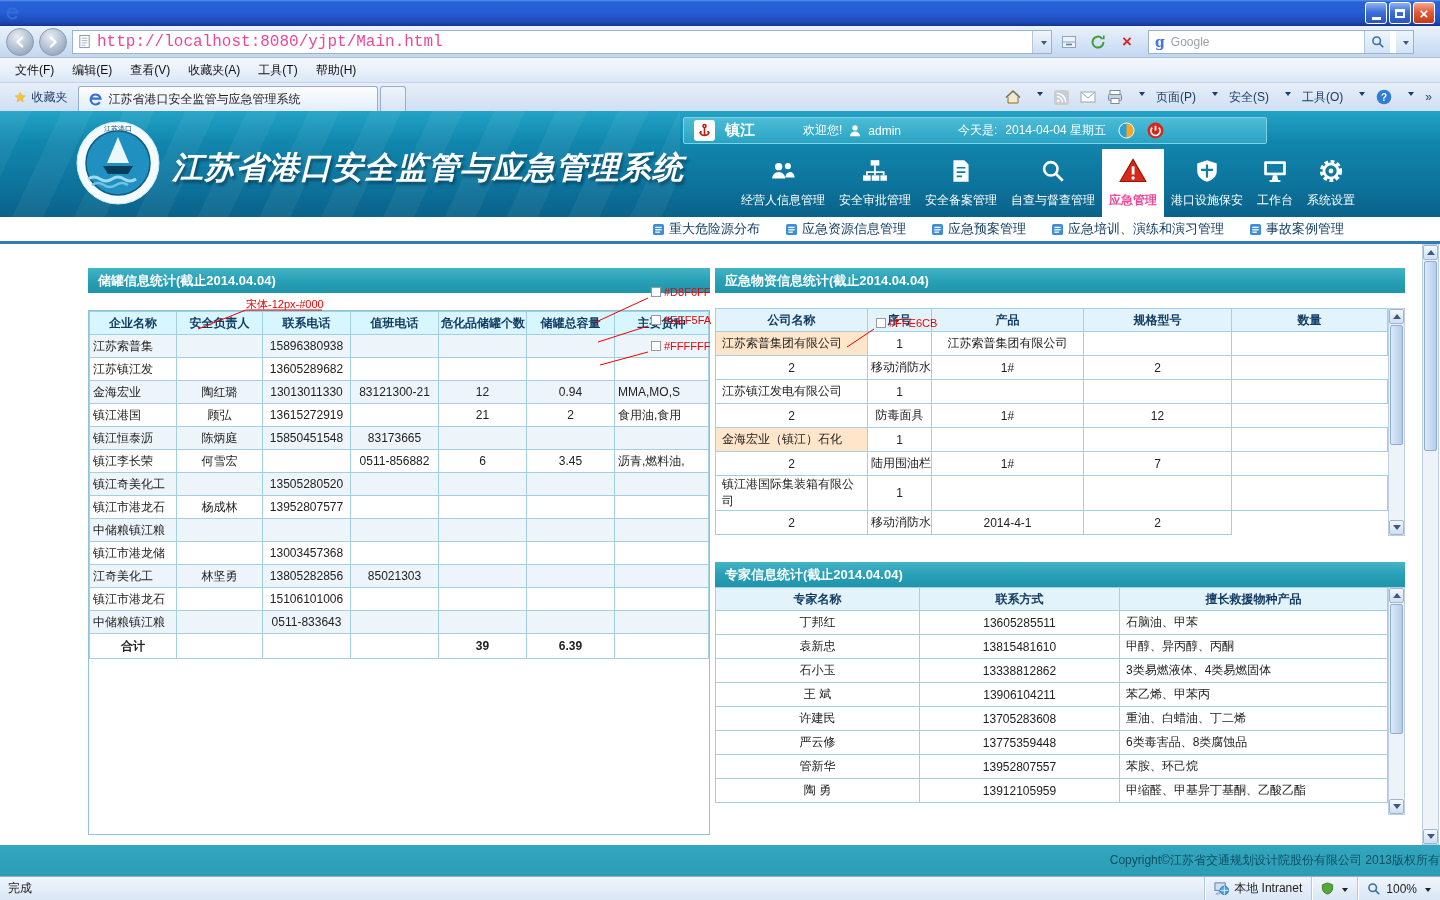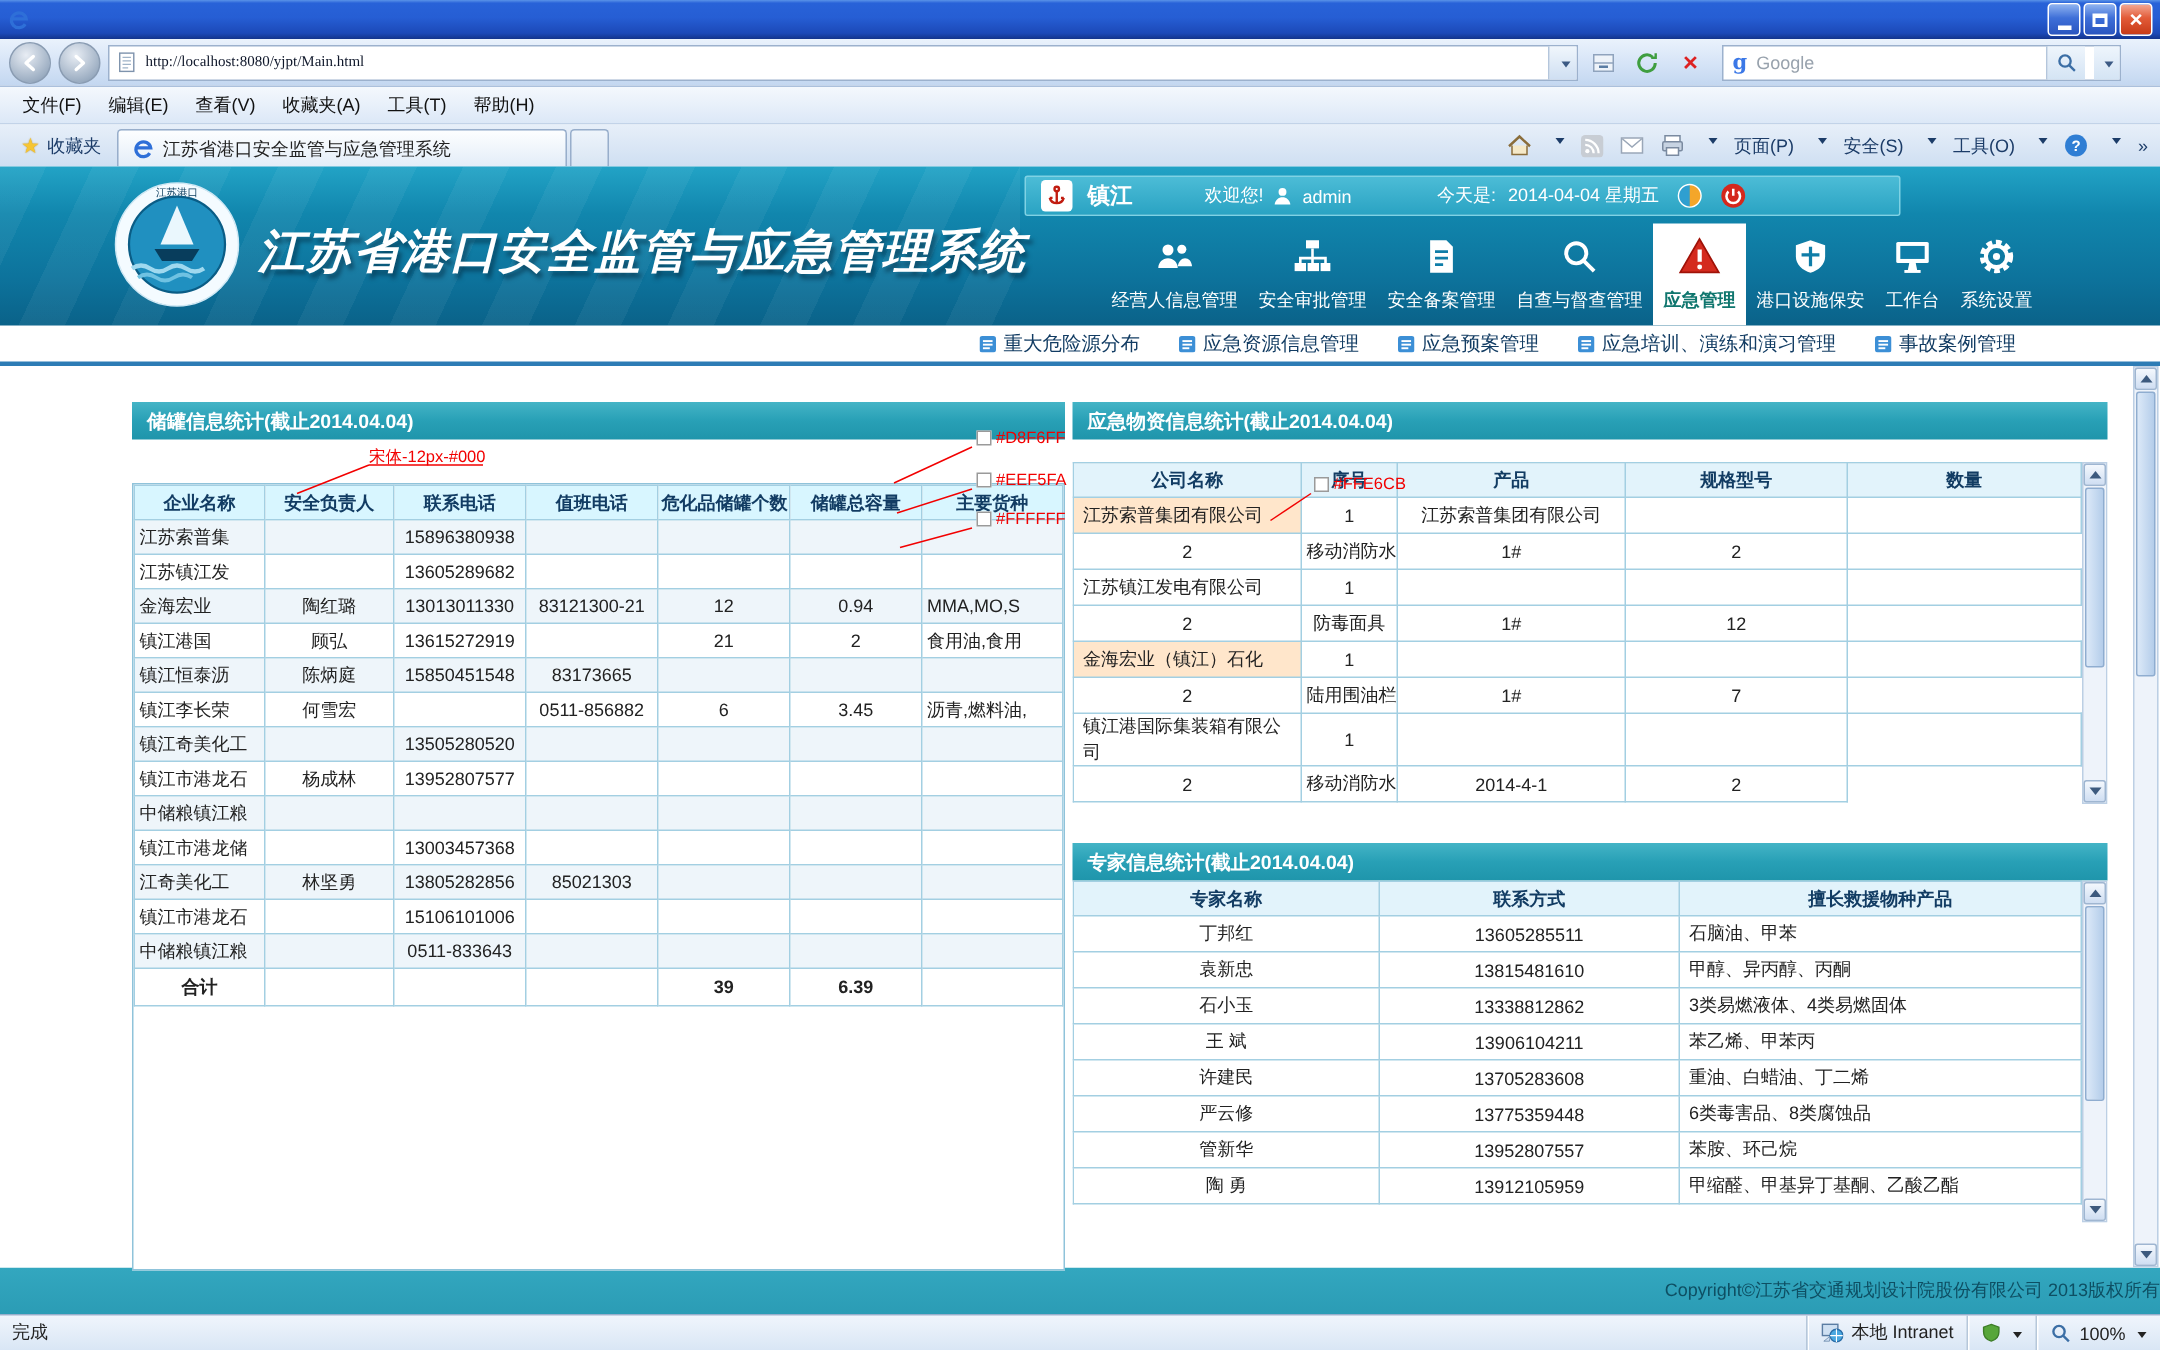--- a/index.html
+++ b/index.html
@@ -14,21 +14,21 @@
 .winbtns{margin-left:auto;display:flex;gap:2px}
 .winbtn{width:22px;height:22px;border:1px solid #fff;border-radius:3px;background:linear-gradient(180deg,#8fb3f0,#3e6fd8 45%,#2a55c0);color:#fff;display:flex;align-items:center;justify-content:center;font-size:13px;cursor:pointer}
 .winbtn.close{background:linear-gradient(180deg,#f3a893,#e25b38 45%,#c73a17);font-size:15px;font-weight:bold}
 .min-glyph{width:9px;height:3px;background:#fff;margin-top:10px}
 .rest-glyph{width:10px;height:9px;border:2px solid #fff;border-top-width:3px}
 
 
 .addressbar{height:32px;background:linear-gradient(180deg,#eaf2fc,#d3e2f6 60%,#c3d7f0);display:flex;align-items:center;padding:0 6px;gap:5px;border-bottom:1px solid #abc0dc}
 .navbtn{width:28px;height:28px;border-radius:50%;display:flex;align-items:center;justify-content:center;background:radial-gradient(circle at 40% 30%,#e8edf4,#9fb0c4 70%,#7e93ab);border:1px solid #8a9cb2;cursor:pointer;flex:none}
 .addr{flex:none;width:980px;height:24px;background:#fff;border:1px solid #9cb1cd;display:flex;align-items:center;padding-left:4px;gap:5px}
-.addr-url{color:#0f172a;font-family:Liberation Serif, serif;font-size:10px;flex:1;white-space:nowrap;overflow:hidden}
+.addr-url{color:#ec4899;font-family:Liberation Mono, monospace;font-size:16px;flex:1;white-space:nowrap;overflow:hidden}
 .addr-drop{width:19px;height:100%;background:linear-gradient(#f0f6fc,#cfdff2);border-left:1px solid #b4c6dc;display:flex;align-items:center;justify-content:center;color:#3c5a84;cursor:pointer}
 .act{width:24px;height:24px;display:flex;align-items:center;justify-content:center;cursor:pointer;flex:none}
 .act.stop{color:#d22;font-weight:bold;font-size:17px}
 .search{margin-left:4px;width:266px;height:24px;background:#fff;border:1px solid #9cb1cd;display:flex;align-items:center;padding-left:6px;gap:6px;flex:none}
 .g-logo{font-weight:bold;font-size:14px;color:#3b78e7;font-family:"DejaVu Serif",serif}
 .search-txt{color:#98a2ad;flex:1}
 .search-mag{width:26px;height:100%;background:linear-gradient(#eef5fc,#d4e4f4);border-left:1px solid #b4c6dc;display:flex;align-items:center;justify-content:center;cursor:pointer}
 .search-drop{width:17px;height:100%;background:linear-gradient(#eef5fc,#d4e4f4);display:flex;align-items:center;justify-content:center;color:#3c5a84;cursor:pointer}
 
 
@@ -52,36 +52,36 @@
 .welcome{position:absolute;left:683px;top:6px;width:584px;height:27px;background:linear-gradient(#4cbcd6,#2aa3c3);border:1px solid #7fd2e4;border-radius:2px;display:flex;align-items:center;color:#fff;padding:0 10px;gap:6px}
 .anchor-box{width:21px;height:21px;background:#fff;border-radius:3px;display:flex;align-items:center;justify-content:center;flex:none}
 .city{font-size:15px;font-weight:bold;margin:0 42px 0 4px}
 .today{margin-left:auto;display:flex;gap:8px;white-space:nowrap}
 .round-ico{cursor:pointer;margin-left:6px}
 .strip-pad{width:86px;flex:none}
 .nav{position:absolute;right:78px;bottom:0;height:68px;display:flex;align-items:stretch}
 .nav-item{display:flex;flex-direction:column;align-items:center;padding:7px 7px 0;gap:6px;color:#fff;cursor:pointer}
 .nav-ico{height:30px;display:flex;align-items:center;justify-content:center}
 .nav-lbl{font-size:12px;white-space:nowrap}
-.nav-item.active{background:#fff;color:#0f766e}
+.nav-item.active{background:#fff;color:#ec4899}
 .nav-item.active .nav-lbl{font-weight:bold}
 
 
 .subnav{height:27px;background:#fff;border-bottom:3px solid #2d7cb5;display:flex;align-items:center;justify-content:flex-end;gap:26px;padding-right:96px}
 .sub-item{display:flex;align-items:center;gap:5px;color:#123c63;font-size:13px;cursor:pointer;white-space:nowrap}
 
 
 .content{position:relative;height:601px;background:#fff}
 .panel-hd{height:25px;line-height:25px;background:linear-gradient(180deg,#44b4c6,#28a0b6 50%,#1f95ab);color:#fff;font-weight:bold;font-size:13px;padding-left:10px}
 table{border-collapse:collapse;width:100%;table-layout:fixed}
 th{background:#D8F6FF;height:23px;font-weight:bold;color:#123c63;font-size:12px;border:1px solid #a3cfe2;padding:0 2px;overflow:hidden;white-space:nowrap}
 td{height:23px;font-size:12px;color:#222;text-align:center;padding:0 3px;border:1px solid #a3cfe2;overflow:hidden;white-space:nowrap}
 
 .tank-panel{position:absolute;left:88px;top:24px;width:622px}
-.tank-box{margin-top:29px;height:525px;border:1px solid #8fc3da;overflow:hidden;background:#fff}
+.tank-box{margin-top:17px;height:525px;border:1px solid #8fc3da;overflow:hidden;background:#fff}
 .tank-table th:nth-child(1){width:87px}.tank-table th:nth-child(2){width:86px}
 .tank-table th:nth-child(3){width:88px}.tank-table th:nth-child(4){width:88px}
 .tank-table th:nth-child(5){width:88px}.tank-table th:nth-child(6){width:88px}
 .tank-table td:first-child,.tank-table td:nth-child(7){text-align:left}
 .tank-table tr.alt td{background:#EEF5FA}
 .tank-table tr.total td{font-weight:bold;background:#fff;height:25px;text-align:center}
 
 .supplies-panel{position:absolute;left:715px;top:24px;width:690px}
 .sup-wrap{margin-top:15px;position:relative;height:228px;overflow:hidden}
 .sup-table{width:673px}

